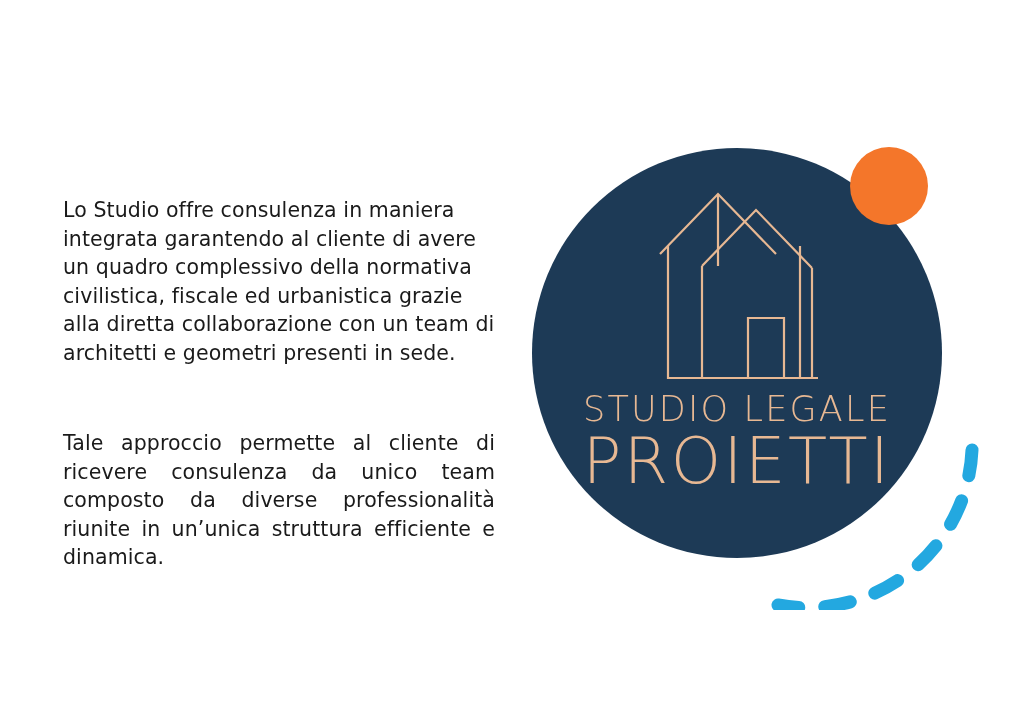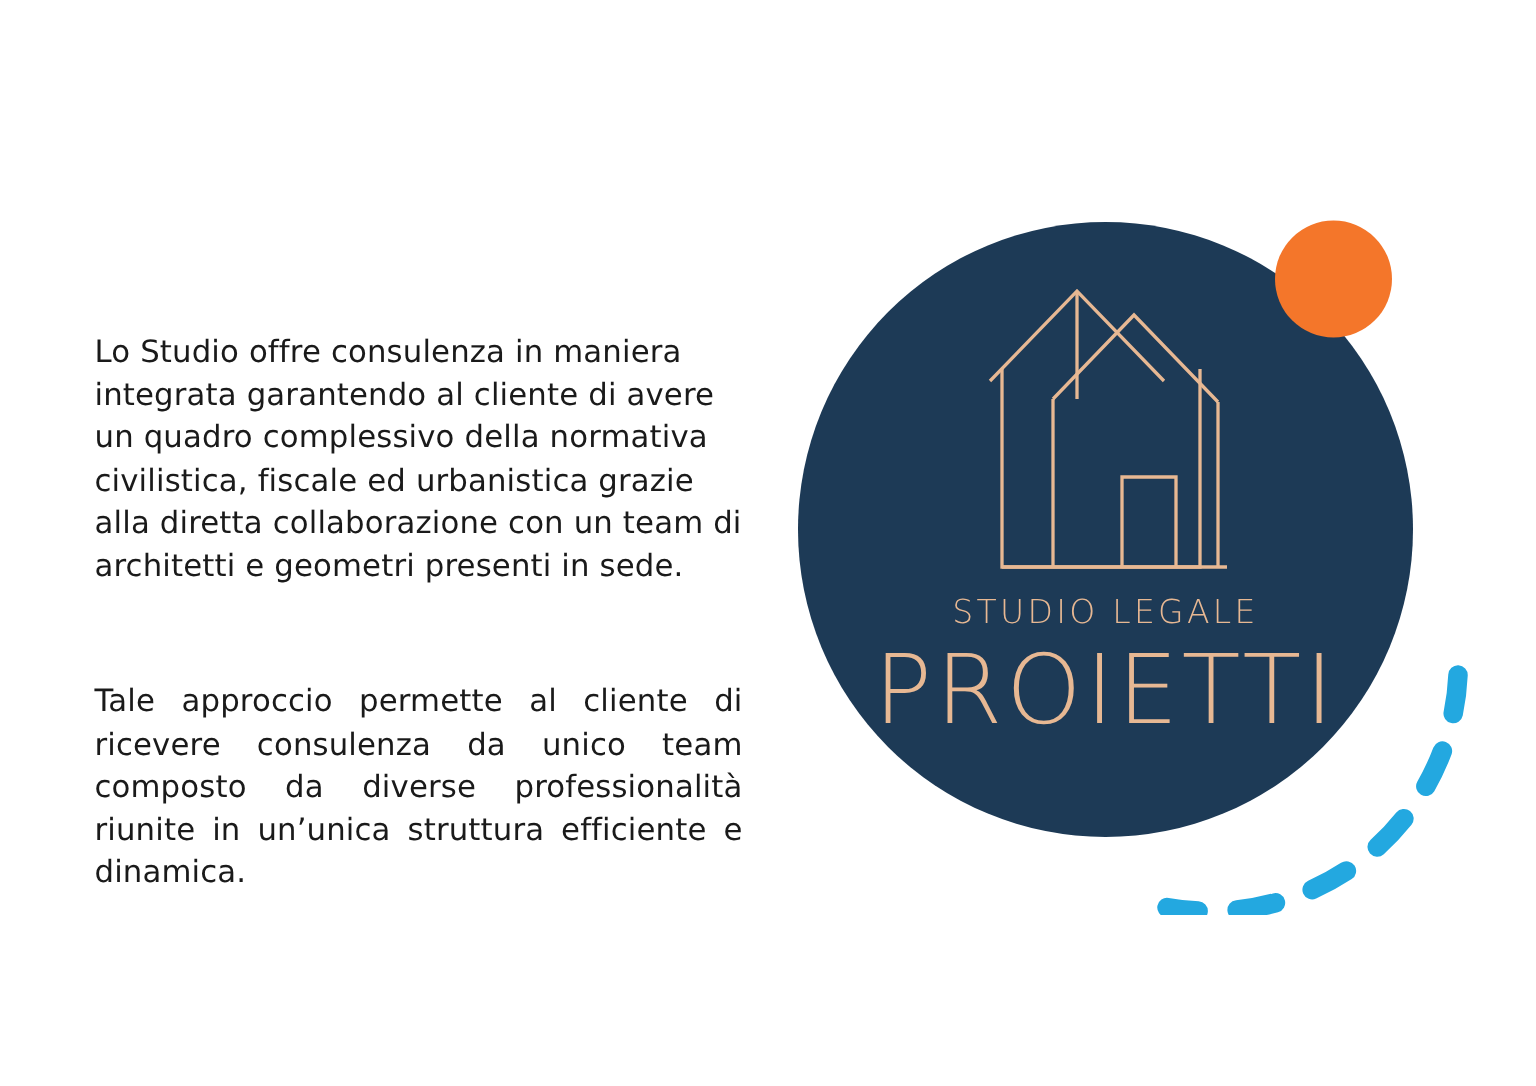--- a/index.html
+++ b/index.html
@@ -28,21 +28,20 @@
     line-height: 28.5px;
     text-align: justify;
     margin: 0;
     letter-spacing: 0.1px;
   }
   .para + .para {
     margin-top: 62px;
   }
   .para-1 {
     text-align: left;
-    margin-top: 24px;
   }
 
   
   .logo-wrap {
     position: absolute;
     left: 520px;
     top: 130px;
     width: 470px;
     height: 480px;
   }
@@ -82,21 +81,21 @@
     position: absolute;
     left: 12px;
     top: 258px;
     width: 410px;
     text-align: center;
     color: #e7b893;
     font-family: "DejaVu Sans", sans-serif;
     font-weight: 300;
   }
   .logo-line1 {
-    font-size: 22px;
+    font-size: 35px;
     letter-spacing: 2.2px;
     line-height: 42px;
   }
   .logo-line2 {
     font-size: 64px;
     letter-spacing: 2.5px;
     line-height: 58px;
     margin-top: 2px;
   }
 

